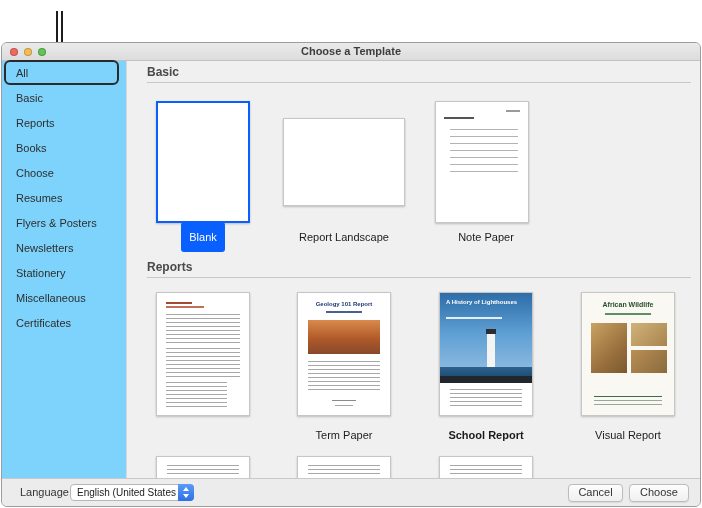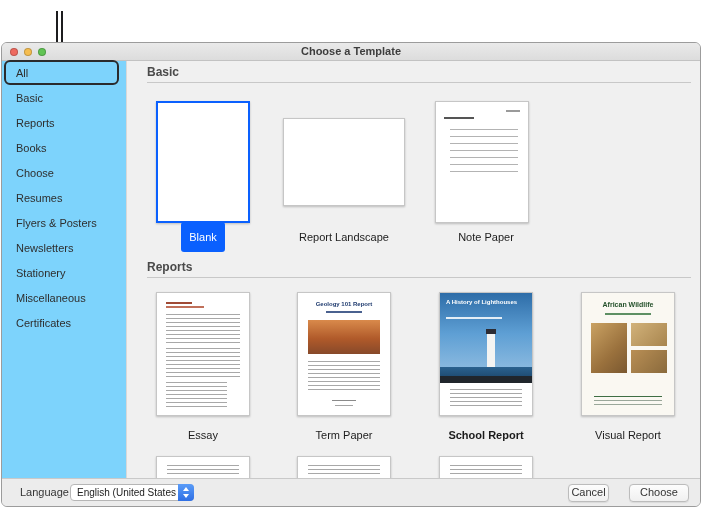--- a/index.html
+++ b/index.html
@@ -112,21 +112,21 @@
                    background:linear-gradient(#5a9cf8,#2f6fe4); border-radius:0 4px 4px 0; }
   .arr { position:absolute; left:50%; margin-left:-3px; width:0; height:0;
          border-left:3px solid transparent; border-right:3px solid transparent; }
   .arr.up { top:3px; border-bottom:4px solid #ffffff; }
   .arr.dn { bottom:3px; border-top:4px solid #ffffff; }
 
   .btn { position:absolute; top:5px; height:18px; background:linear-gradient(#fdfdfd,#f0f0f0);
          border:1px solid #bcbcbc; border-radius:4px; font-family:"Liberation Sans",sans-serif;
          font-size:11px; color:#333333; text-align:center; line-height:15px;
          box-shadow:0 0.5px 1px rgba(0,0,0,.08); cursor:default; }
-  .btn.cancel { left:566px; width:41px; }
+  .btn.cancel { left:566px; width:55px; }
   .btn.choose { left:627px; width:60px; }
 </style>
 </head>
 <body>
 
 <div class="canvas">
 
   <div class="callout-line l1"></div>
   <div class="callout-line l2"></div>
 
@@ -215,21 +215,20 @@
       <div class="thumb visual" style="left:453px; top:231px; width:94px; height:124px;">
         <div class="vr-title">African Wildlife</div>
         <div class="vr-sub"></div>
         <div class="vr-p1"></div>
         <div class="vr-p2"></div>
         <div class="vr-p3"></div>
         <div class="vr-rule"></div>
         <div class="vr-foot"></div>
       </div>
 
-      <div class="card-label" style="left:10px; top:367px;">Essay</div>
       <div class="card-label" style="left:151px; top:367px;">Term Paper</div>
       <div class="card-label" style="left:293px; top:367px;font-weight:bold;">School Report</div>
       <div class="card-label" style="left:435px; top:367px;">Visual Report</div>
 
       <div class="thumb" style="left:28px; top:395px; width:94px; height:40px;">
         <div class="partial-hint tx"></div>
       </div>
       <div class="thumb" style="left:169px; top:395px; width:94px; height:40px;">
         <div class="partial-hint tx"></div>
       </div>

